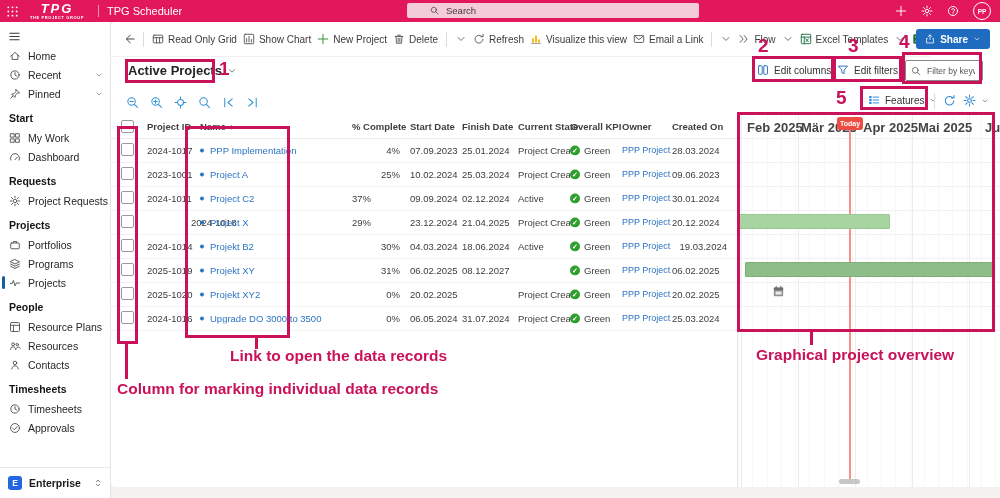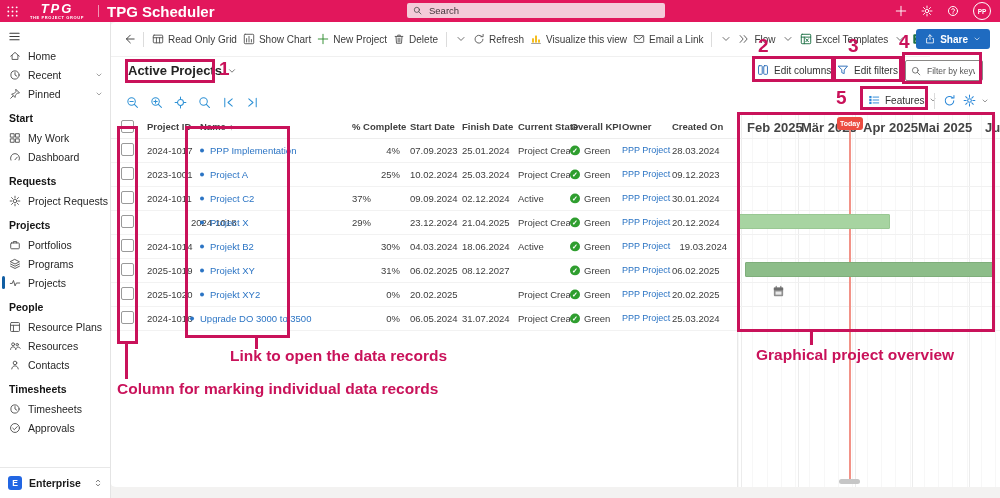--- a/index.html
+++ b/index.html
@@ -8,23 +8,23 @@
   svg{display:block}
 
   
   .topbar{position:absolute;left:0;top:0;right:0;height:22px;background:#E2175C;color:#fff;
           display:flex;align-items:center;z-index:6}
   .wf{width:24px;display:flex;justify-content:center;cursor:pointer}
   .logo{display:flex;flex-direction:column;align-items:center;margin:0 6px 0 6px;line-height:1}
   .logo b{font-style:italic;font-size:13px;letter-spacing:2px;font-weight:800}
   .logo i{font-style:normal;font-size:4px;letter-spacing:.6px;margin-top:1px;font-weight:700}
   .tbdiv{width:1px;height:12px;background:rgba(255,255,255,.55);margin:0 8px}
-  .appname{font-size:15px;font-weight:700}
+  .appname{font-size:11px;font-weight:400}
   .tsearch{position:absolute;left:407px;top:3px;width:246px;height:15px;background:#F4CBD9;
-           border-radius:2px;display:flex;align-items:center;gap:5px;padding:0 6px}
+           border-radius:2px;display:flex;align-items:center;gap:5px;padding:0 23px}
   .tsearch input{background:transparent;border:none;outline:none;font-size:9.5px;color:#333;
                  width:100%;font-family:inherit}
   .tsearch input::placeholder{color:#44353c}
   .ticons{margin-left:auto;display:flex;align-items:center;gap:14px;padding-right:9px}
   .avatar{width:16px;height:16px;border:1.3px solid #fff;border-radius:50%;display:flex;
           align-items:center;justify-content:center;font-size:6.5px;font-weight:700;cursor:pointer}
 
   
   .sidebar{position:absolute;left:0;top:22px;bottom:0;width:110px;background:#fff;z-index:2;
            border-right:1px solid #e4e4e4}
@@ -623,21 +623,21 @@
           <span class="cell" style="left: 90px; width: 152px;"><span class="dot"></span><span class="link">Project A</span></span>
           <span class="cell" style="left: 242px; width: 48px; text-align: right;">25%</span>
           <span class="cell" style="left: 300px; width: 50px;">10.02.2024</span>
           <span class="cell" style="left: 352px; width: 52px;">25.03.2024</span>
           <span class="cell" style="left: 408px; width: 52px;">Project Created</span>
           <span class="cell kpi" style="left: 460px; width: 52px;">
             <span class="kdot">✓</span>
             <span>Green</span>
           </span>
           <span class="cell link" style="left: 512px; width: 49px; font-size: 9px;">PPP Project Ma</span>
-          <span class="cell" style="left: 562px; width: 55px;">09.12.2023</span>
+          <span class="cell" style="left: 562px; width: 55px;">09.06.2023</span>
         </div>
         <div class="row" style="top: 130px;">
           <div class="cb"></div>
           <span class="cell" style="left: 37px; width: 52px;">2024-1011</span>
           <span class="cell" style="left: 90px; width: 152px;"><span class="dot"></span><span class="link">Project C2</span></span>
           <span class="cell" style="left: 242px; width: 48px; text-align: left;">37%</span>
           <span class="cell" style="left: 300px; width: 50px;">09.09.2024</span>
           <span class="cell" style="left: 352px; width: 52px;">02.12.2024</span>
           <span class="cell" style="left: 408px; width: 52px;">Active</span>
           <span class="cell kpi" style="left: 460px; width: 52px;">
@@ -703,21 +703,21 @@
           <span class="cell kpi" style="left: 460px; width: 52px;">
             <span class="kdot">✓</span>
             <span>Green</span>
           </span>
           <span class="cell link" style="left: 512px; width: 49px; font-size: 9px;">PPP Project Ma</span>
           <span class="cell" style="left: 562px; width: 55px;">20.02.2025</span>
         </div>
         <div class="row" style="top: 250px;">
           <div class="cb"></div>
           <span class="cell" style="left: 37px; width: 52px;">2024-1016</span>
-          <span class="cell" style="left: 80px; width: 152px;"><span class="dot"></span><span class="link">Upgrade DO 3000 to 3500</span></span>
+          <span class="cell" style="left: 90px; width: 152px;"><span class="dot"></span><span class="link">Upgrade DO 3000 to 3500</span></span>
           <span class="cell" style="left: 242px; width: 48px; text-align: right;">0%</span>
           <span class="cell" style="left: 300px; width: 50px;">06.05.2024</span>
           <span class="cell" style="left: 352px; width: 52px;">31.07.2024</span>
           <span class="cell" style="left: 408px; width: 52px;">Project Created</span>
           <span class="cell kpi" style="left: 460px; width: 52px;">
             <span class="kdot">✓</span>
             <span>Green</span>
           </span>
           <span class="cell link" style="left: 512px; width: 49px; font-size: 9px;">PPP Project Ma</span>
           <span class="cell" style="left: 562px; width: 55px;">25.03.2024</span>

